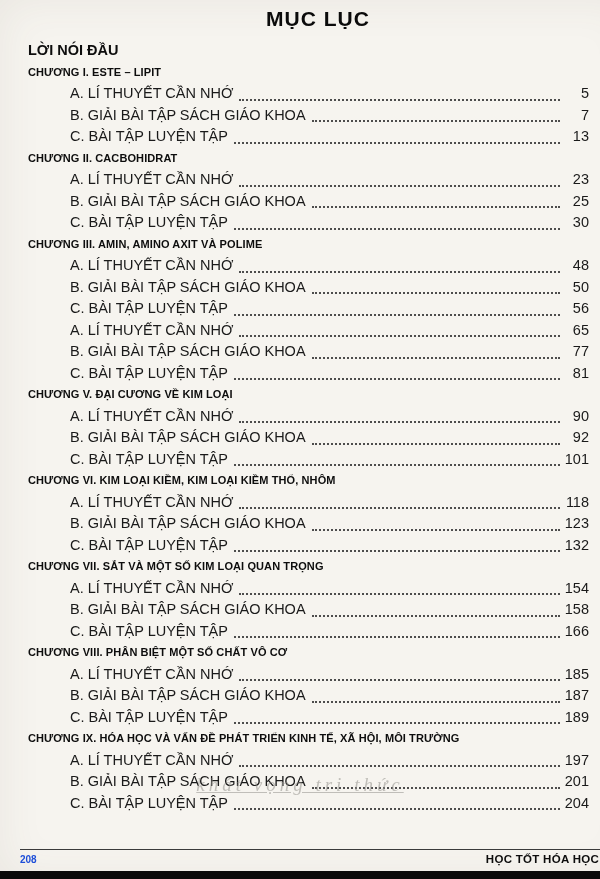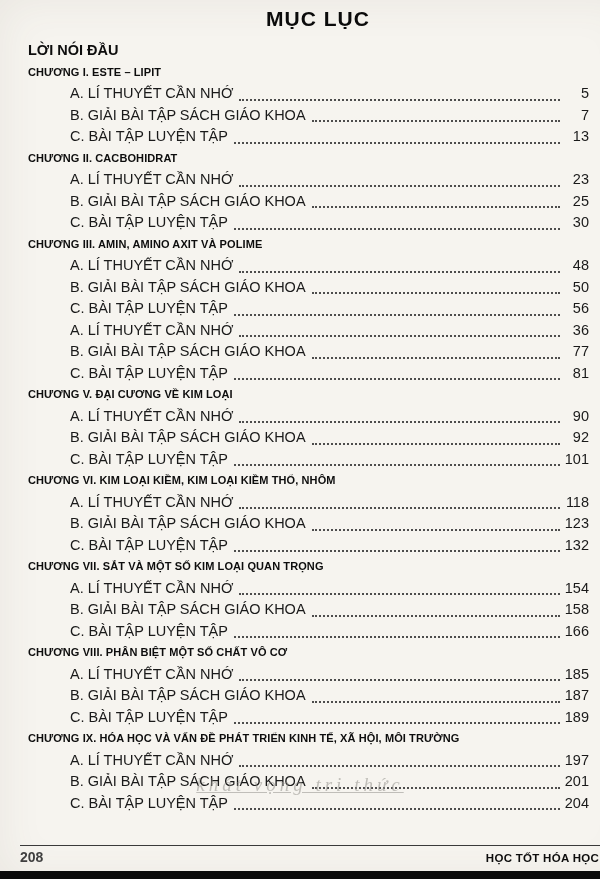--- a/index.html
+++ b/index.html
@@ -98,22 +98,22 @@
     left: 20px; right: 20px; bottom: 14px;
     z-index: 3;
     border-top: 1px solid #3a3a3a;
     padding-top: 3px;
     display: flex;
     justify-content: space-between;
     align-items: baseline;
   }
   .footer .folio {
     font-weight: bold;
-    font-size: 14px;
-    color: #404040;
+    font-size: 10px;
+    color: #1d4ed8;
   }
   .footer .book {
     font-weight: bold;
     font-size: 11.5px;
     letter-spacing: 0.3px;
     color: #0d0d0d;
   }
   .scan-edge {
     position: absolute;
     left: 0; right: 0; bottom: 0;
@@ -198,21 +198,21 @@
     <span class="pagenum">56</span>
   </div>
 </div>
   </section>
 
   <section class="chapter">
     <div class="items">
   <div class="entry">
     <span class="label">A.  LÍ THUYẾT CẦN NHỚ</span>
     <span class="dots"></span>
-    <span class="pagenum">36</span>
+    <span class="pagenum">65</span>
   </div>
 
   <div class="entry">
     <span class="label">B.  GIẢI BÀI TẬP SÁCH GIÁO KHOA</span>
     <span class="dots"></span>
     <span class="pagenum">77</span>
   </div>
 
   <div class="entry">
     <span class="label">C. BÀI TẬP LUYỆN TẬP</span>

